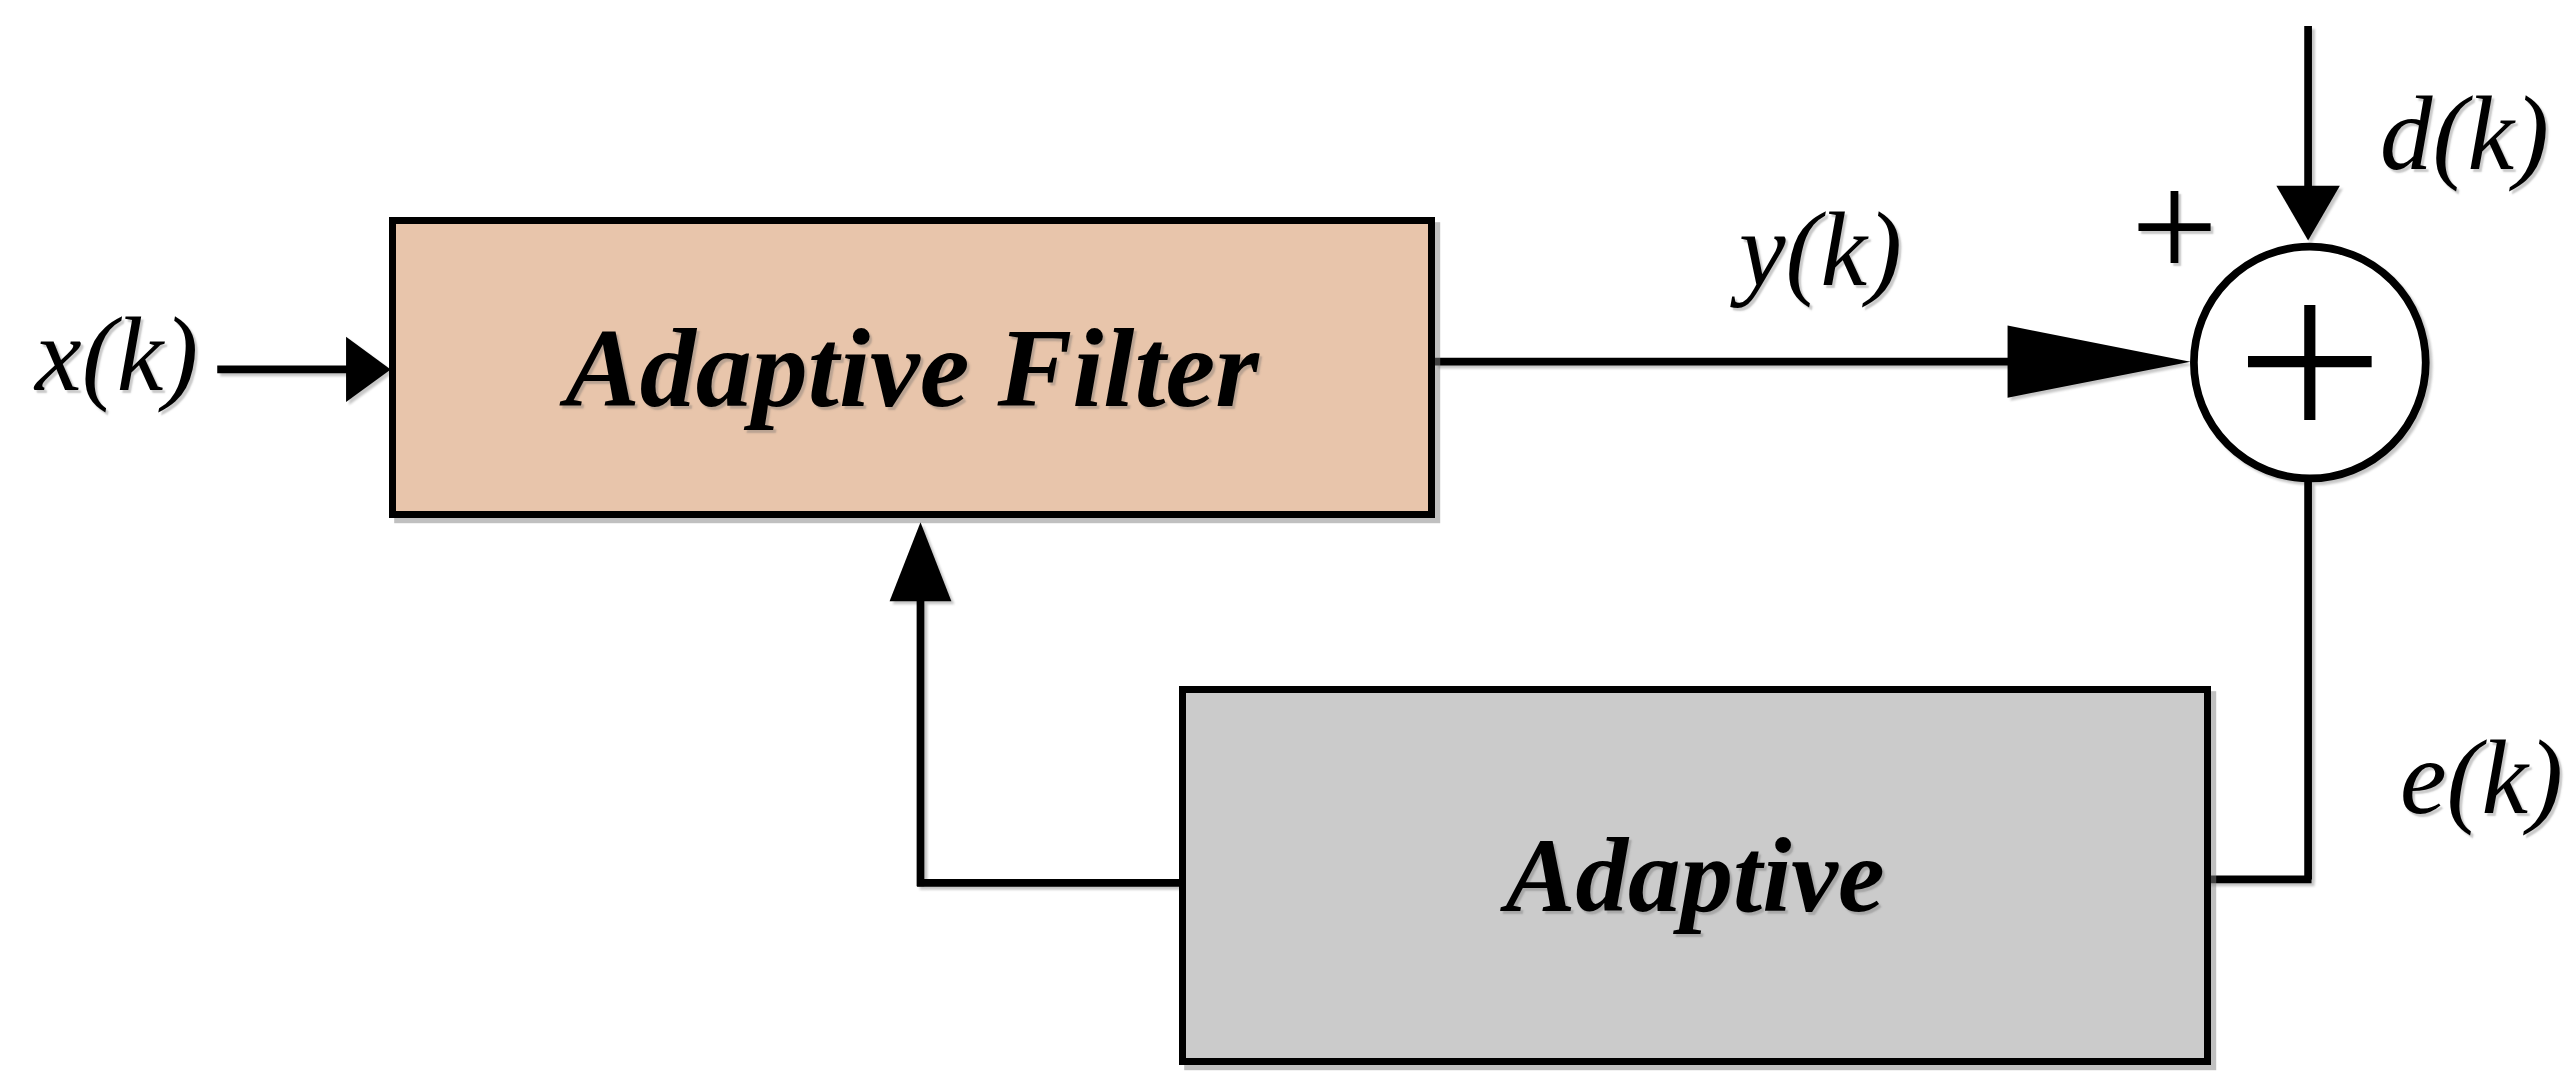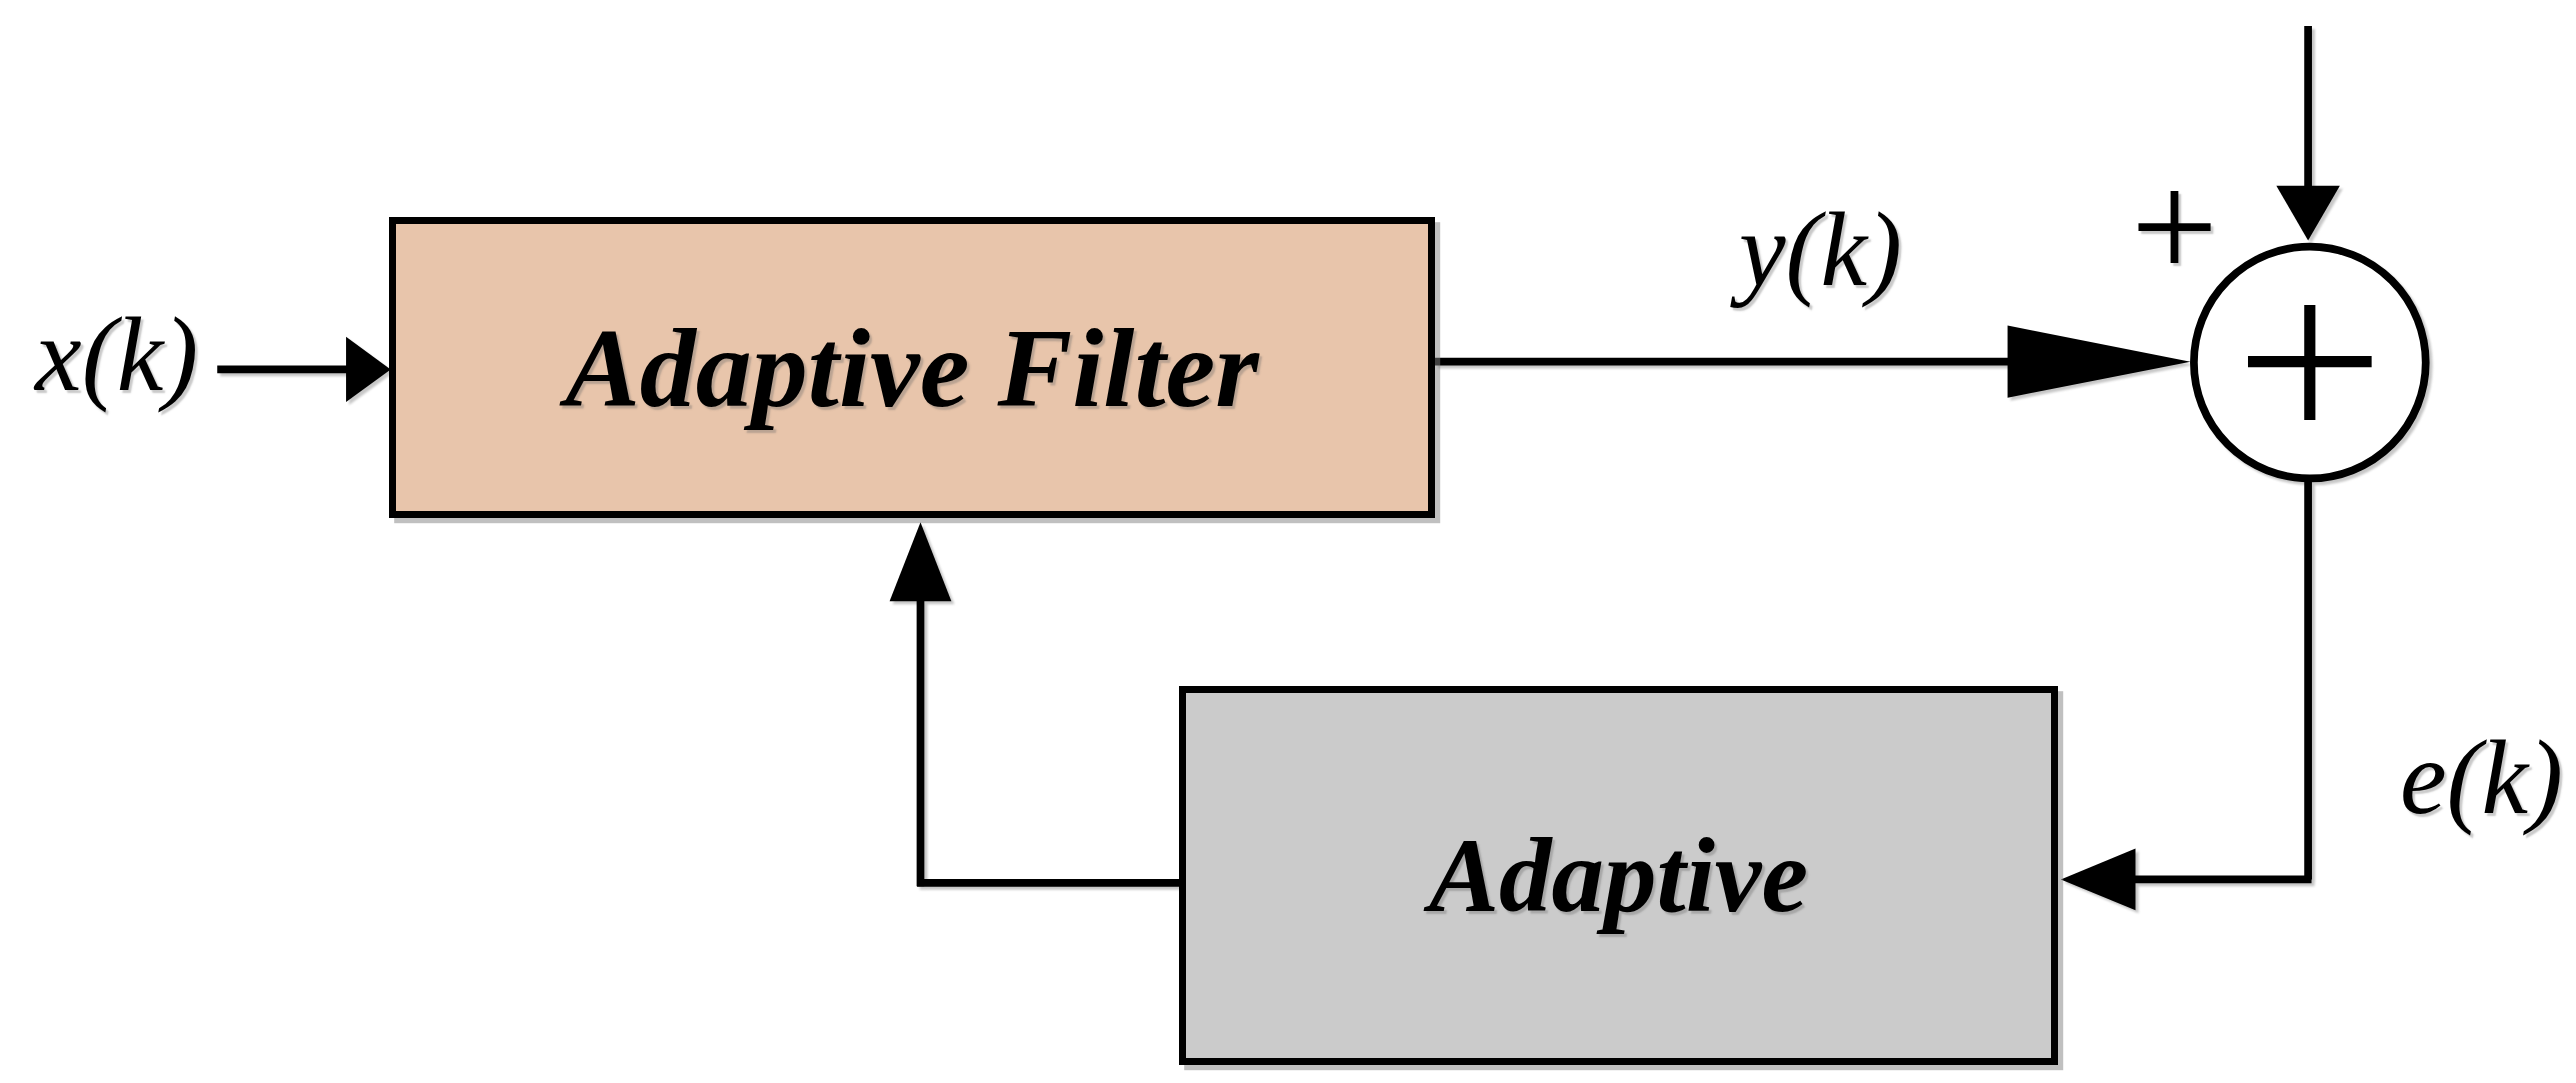--- a/index.html
+++ b/index.html
@@ -26,21 +26,21 @@
     box-shadow: 5.2px 5.2px 0 rgba(130,130,130,0.5);
     font-weight: bold;
   }
   #filter-block {
     left: 389px; top: 217px;
     width: 1046px; height: 301px;
     background: #e8c5ab;
   }
   #algorithm-block {
     left: 1179px; top: 686px;
-    width: 879px; height: 379px;
+    width: 1032px; height: 379px;
     background: #cbcbcb;
     flex-direction: column;
   }
   .block-label {
     font-style: italic;
     color: #000000;
     text-shadow: 2.6px 3.4px 1.7px rgba(100,100,100,0.35);
     white-space: nowrap;
   }
   #filter-block .block-label { font-size: 112px; line-height: 112px; }
@@ -104,18 +104,19 @@
   <div id="filter-block" class="block">
     <span class="block-label">Adaptive Filter</span>
   </div>
 
   <div id="algorithm-block" class="block">
     <span class="block-label">Adaptive</span>
   </div>
 
   <div id="label-xk" class="signal-label">x(k)</div>
   <div id="label-yk" class="signal-label">y(k)</div>
+  <div id="label-dk" class="signal-label">d(k)</div>
   <div id="label-ek" class="signal-label">e(k)</div>
 
   <div id="plus-sign">+</div>
 
 </div>
 
 
 </body></html>

